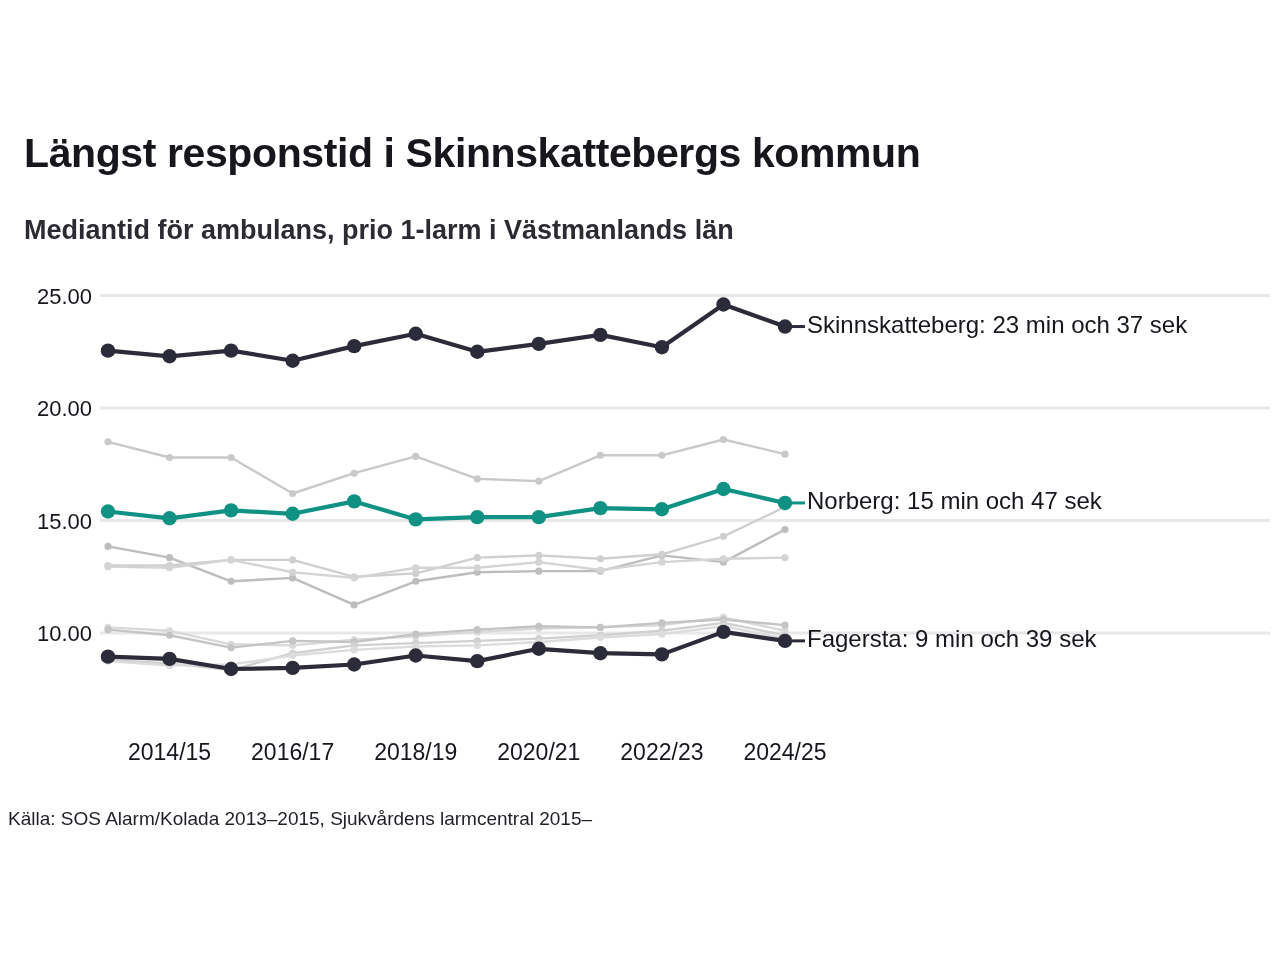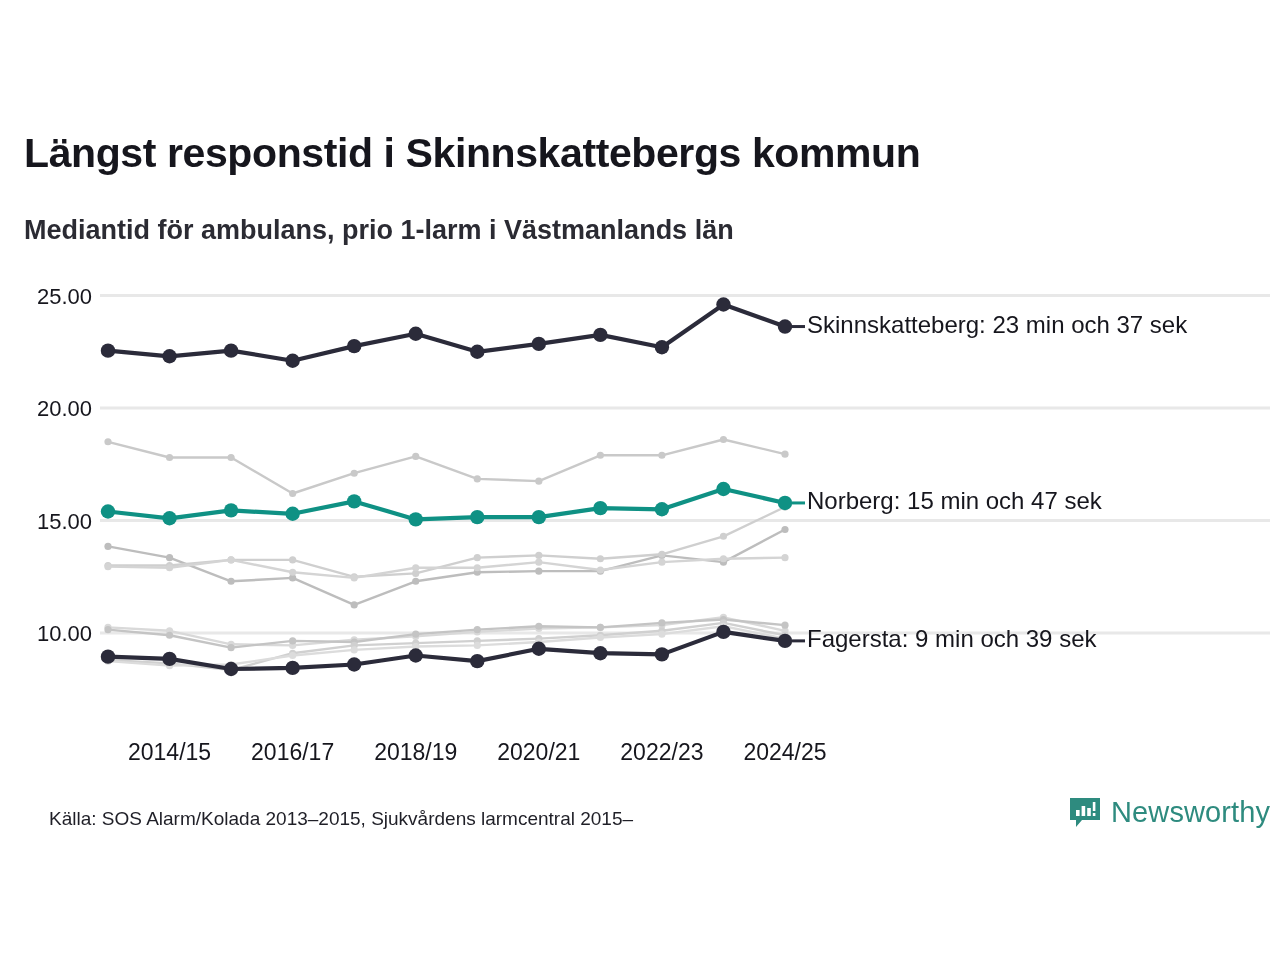--- a/index.html
+++ b/index.html
@@ -45,21 +45,20 @@
   .series-label{
     font-size:24px;fill:#16161d;
     font-family:"Liberation Sans", sans-serif;
     dominant-baseline:middle;
   }
 
   .source{
     position:absolute;left:8px;top:808px;
     font-size:19px;color:#1f1f27;
     white-space:nowrap;
-    margin-left:41px;
   }
 
   .logo{
     position:absolute;right:10px;top:795px;
     display:flex;align-items:center;gap:9px;
   }
   .logo-mark{
     position:relative;width:34px;height:34px;
   }
   .logo-text{
@@ -260,27 +259,14 @@
         <text x="292.6363636363636" y="500" class="xtick">2016/17</text>
         <text x="415.7272727272727" y="500" class="xtick">2018/19</text>
         <text x="538.8181818181818" y="500" class="xtick">2020/21</text>
         <text x="661.909090909091" y="500" class="xtick">2022/23</text>
         <text x="785" y="500" class="xtick">2024/25</text>
       </svg>
   </div>
 
   <div class="source">Källa: SOS Alarm/Kolada 2013–2015, Sjukvårdens larmcentral 2015–</div>
 
-  <div class="logo">
-    <span class="logo-mark">
-      <svg width="34" height="34" viewBox="0 0 34 34">
-        <path d="M2 3 h30 v22 h-18 l-6 7 v-7 h-6 z" fill="#2e8b7f"></path>
-        <rect x="8" y="15" width="3.6" height="6" fill="#ffffff"></rect>
-        <rect x="13.6" y="11" width="3.6" height="10" fill="#ffffff"></rect>
-        <rect x="19.2" y="13" width="3.6" height="8" fill="#ffffff"></rect>
-        <rect x="24.8" y="7" width="2.6" height="9" fill="#ffffff"></rect>
-        <rect x="24.8" y="18" width="2.6" height="3" fill="#ffffff"></rect>
-      </svg>
-    </span>
-    <span class="logo-text">Newsworthy</span>
-  </div>
 
 </div>
 
 </body></html>

